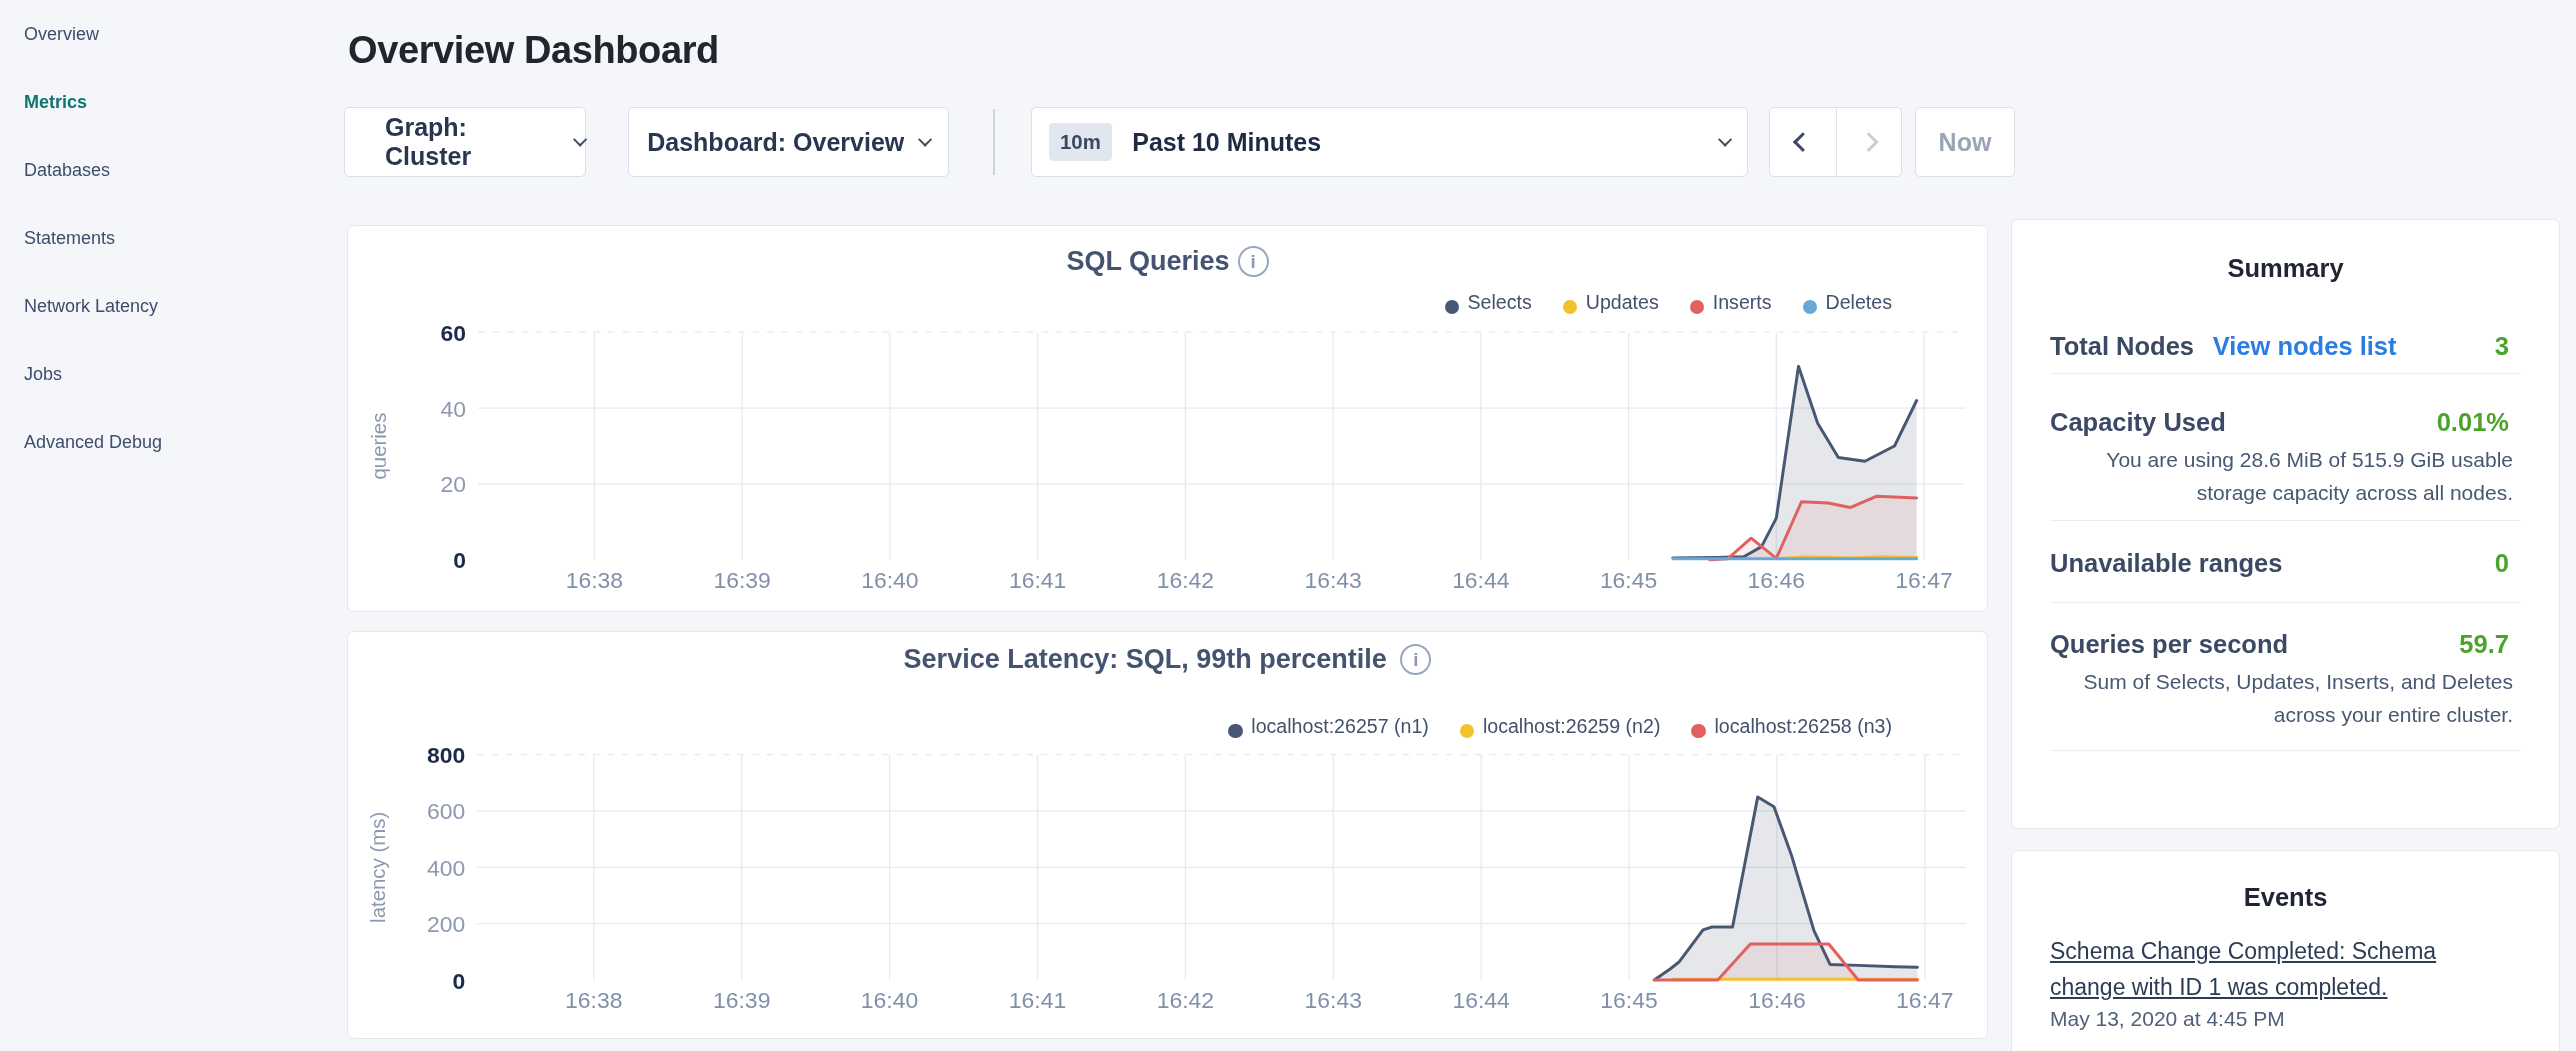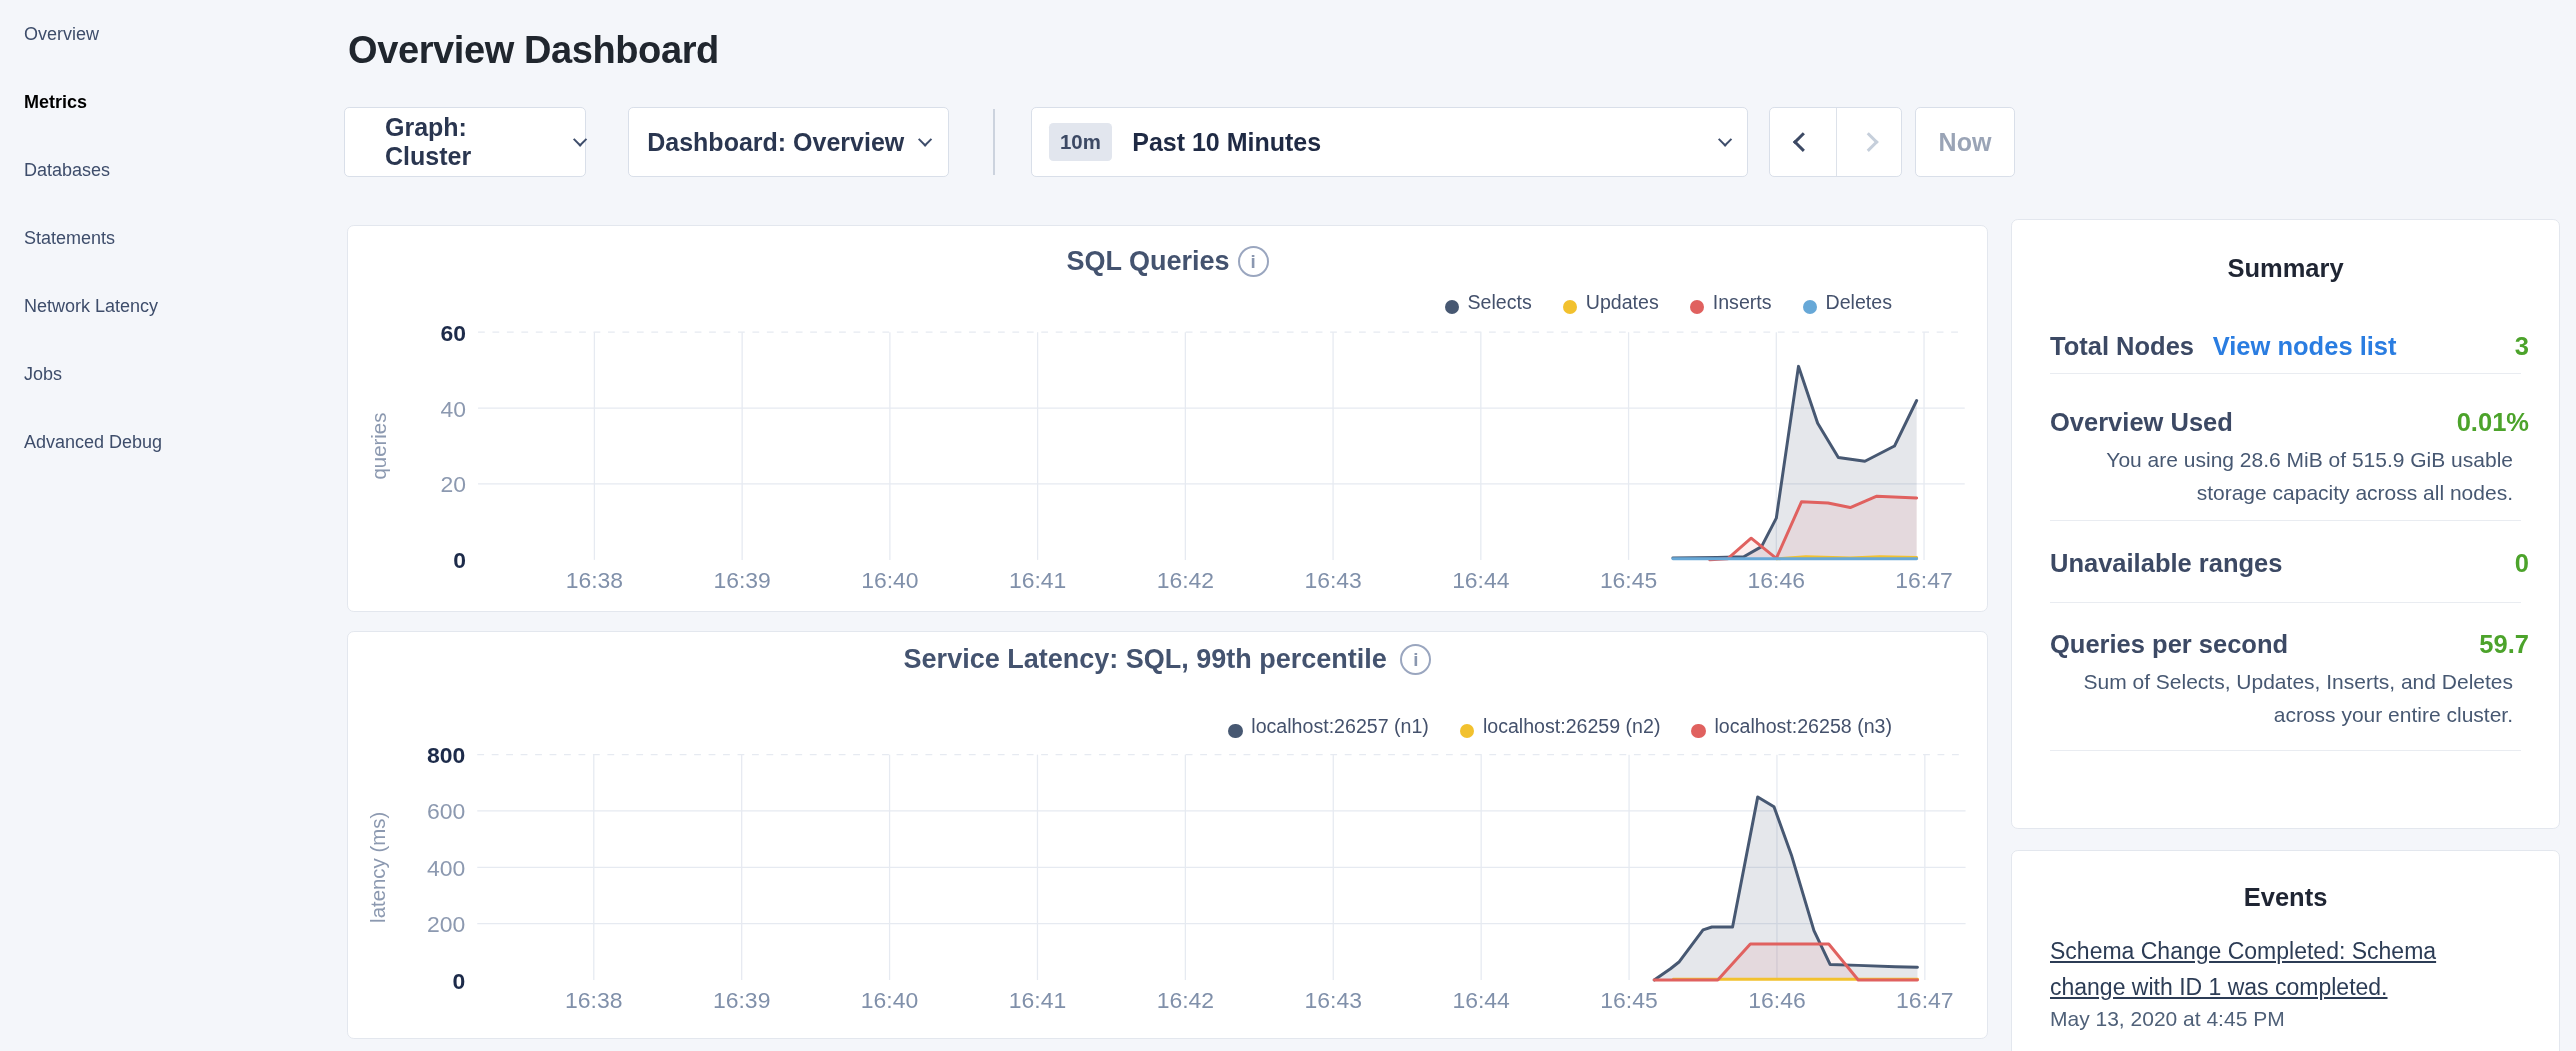--- a/index.html
+++ b/index.html
@@ -9,21 +9,21 @@
     background:#f4f6fa;
     font-family:"Liberation Sans", sans-serif;
     color:#3e4d6b;
   }
   
   .sidebar { position:absolute; left:0; top:0; width:340px; height:1051px; }
   .side-item {
     height:68px; display:flex; align-items:center; padding-left:24px;
     font-size:18px; color:#3e4d6b; cursor:pointer;
   }
-  .side-item.active { color:#000000; font-weight:700; }
+  .side-item.active { color:#0f766e; font-weight:700; }
   
   .page-title { position:absolute; left:348px; top:29px; font-size:38px; font-weight:600; color:#20262e; letter-spacing:-0.4px; }
   .ctrl { position:absolute; top:107px; height:70px; background:#fff; border:1.7px solid #d9dfe9; border-radius:5.1px; display:flex; align-items:center; }
   .dd { justify-content:center; gap:15.3px; font-size:25px; font-weight:700; color:#2a3650; cursor:pointer; }
   #dd-graph { left:344px; width:242px;padding-left:40px; }
   #dd-dash  { left:628px; width:321px; }
   .chev { display:inline-block; width:10.2px; height:10.2px; border-right:2.6px solid #3e4d6b; border-bottom:2.6px solid #3e4d6b; transform:rotate(45deg) translate(-1.7px,-1.7px); }
   .vdivider { position:absolute; left:993px; top:109px; height:66px; width:1.7px; background:#ccd3de; }
   #timebox { left:1031px; width:717px; padding:0 17px; gap:20.4px; cursor:pointer; }
   .time-badge { background:#e2e6ee; border-radius:4.3px; padding:7.7px 11px; font-size:20.4px; font-weight:700; color:#3c4964; }
@@ -54,21 +54,21 @@
   .legend-item span:last-child { font-size:19.6px; color:#44516c; }
   .chart-svg { position:absolute; left:0; top:0; }
   .grid-h { stroke:#e6eaf1; stroke-width:1.5; }
   .grid-v { stroke:#e6eaf1; stroke-width:1.5; }
   text.ytick { font-size:27px; fill:#8c99b0; font-family:"Liberation Sans",sans-serif; }
   text.ytick.strong { fill:#1d2b4a; font-weight:700; }
   text.xtick { font-size:27px; fill:#8090aa; font-family:"Liberation Sans",sans-serif; }
   text.axlabel { font-size:24px; fill:#8c99b0; font-family:"Liberation Sans",sans-serif; }
   
   .panel-title { position:absolute; left:0; right:0; text-align:center; transform:translateY(-50%); font-size:25.5px; font-weight:700; color:#1f2533; }
-  .metric { position:absolute; left:38px; right:30px; transform:translateY(-50%); display:flex; justify-content:space-between; align-items:center; }
+  .metric { position:absolute; left:38px; right:50px; transform:translateY(-50%); display:flex; justify-content:space-between; align-items:center; }
   .metric .mlabel { font-size:25.5px; font-weight:700; color:#3c4964; }
   .metric .mvalue { font-size:25.5px; font-weight:700; color:#4ca32b; }
   .metric .mlink { font-size:25.5px; font-weight:600; color:#2a7de1; margin-left:18.7px; cursor:pointer; }
   .mlabel-group { display:flex; align-items:baseline; }
   .mdesc { position:absolute; left:38px; width:463px; font-size:21px; line-height:33px; color:#475872;text-align:right; }
   .srule { position:absolute; left:38px; right:38px; border-top:1.3px solid #e9ecf1; }
   .event-text { position:absolute; left:38px; width:446px; font-size:23px; line-height:36px; color:#2c3c55;text-decoration:underline; }
   .event-time { position:absolute; left:38px; font-size:21px; color:#4f6078; }
 </style>
 </head>
@@ -237,21 +237,21 @@
   <div class="metric" style="top:126px">
     <span class="mlabel-group">
       <span class="mlabel">Total Nodes</span>
       <span class="mlink">View nodes list</span>
     </span>
     <span class="mvalue">3</span>
   </div>
   <div class="srule" style="top:153px"></div>
 
   <div class="metric" style="top:202px">
-    <span class="mlabel">Overview Used</span>
+    <span class="mlabel">Capacity Used</span>
     <span class="mvalue">0.01%</span>
   </div>
   <div class="mdesc" style="top:223px">You are using 28.6 MiB of 515.9 GiB usable storage capacity across all nodes.</div>
   <div class="srule" style="top:300px"></div>
 
   <div class="metric" style="top:343px">
     <span class="mlabel">Unavailable ranges</span>
     <span class="mvalue">0</span>
   </div>
   <div class="srule" style="top:382px"></div>

